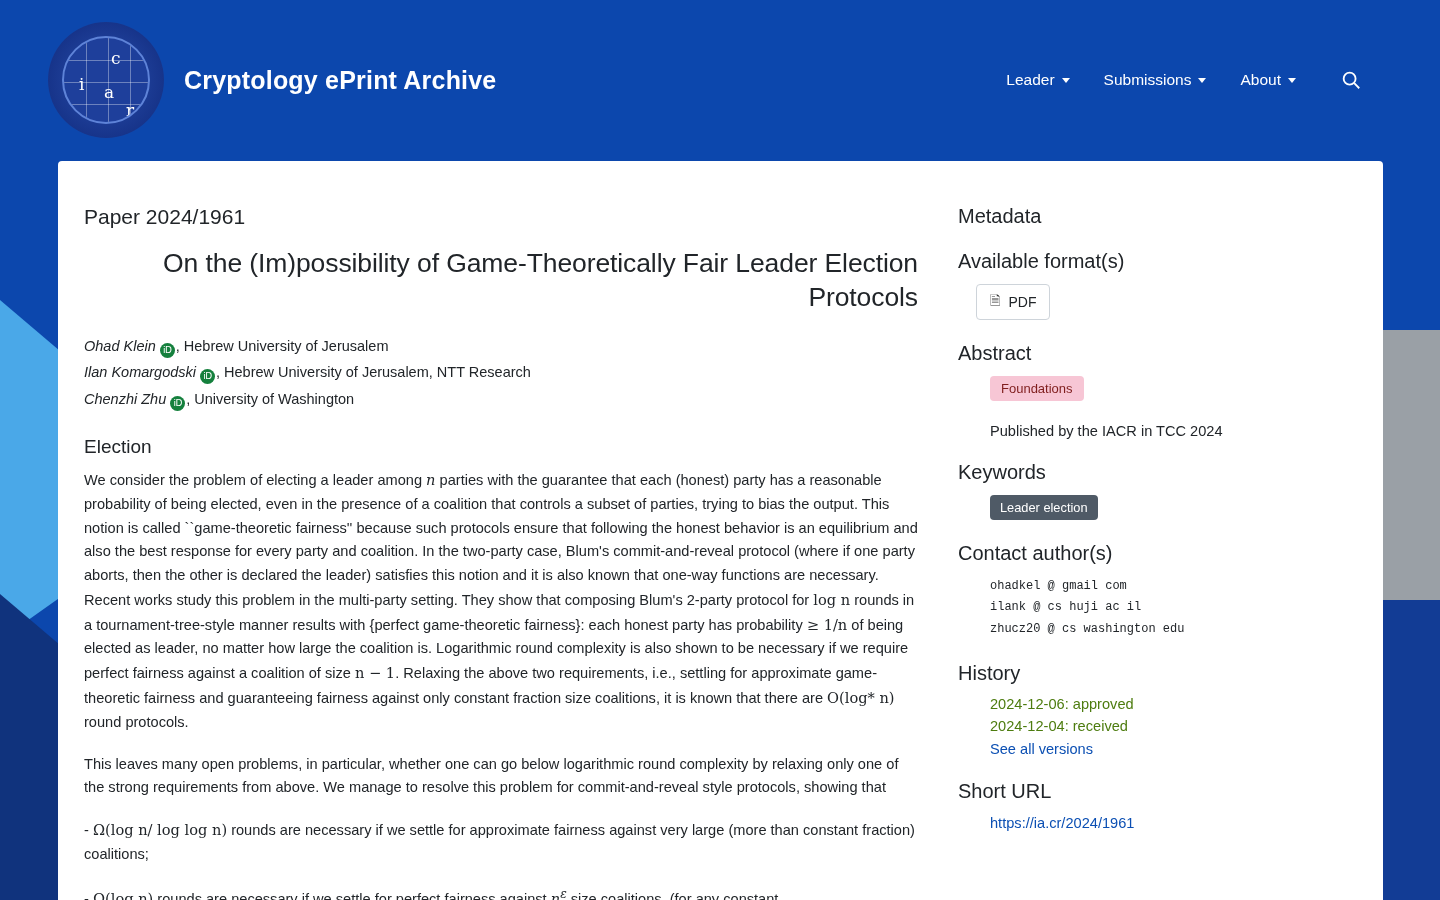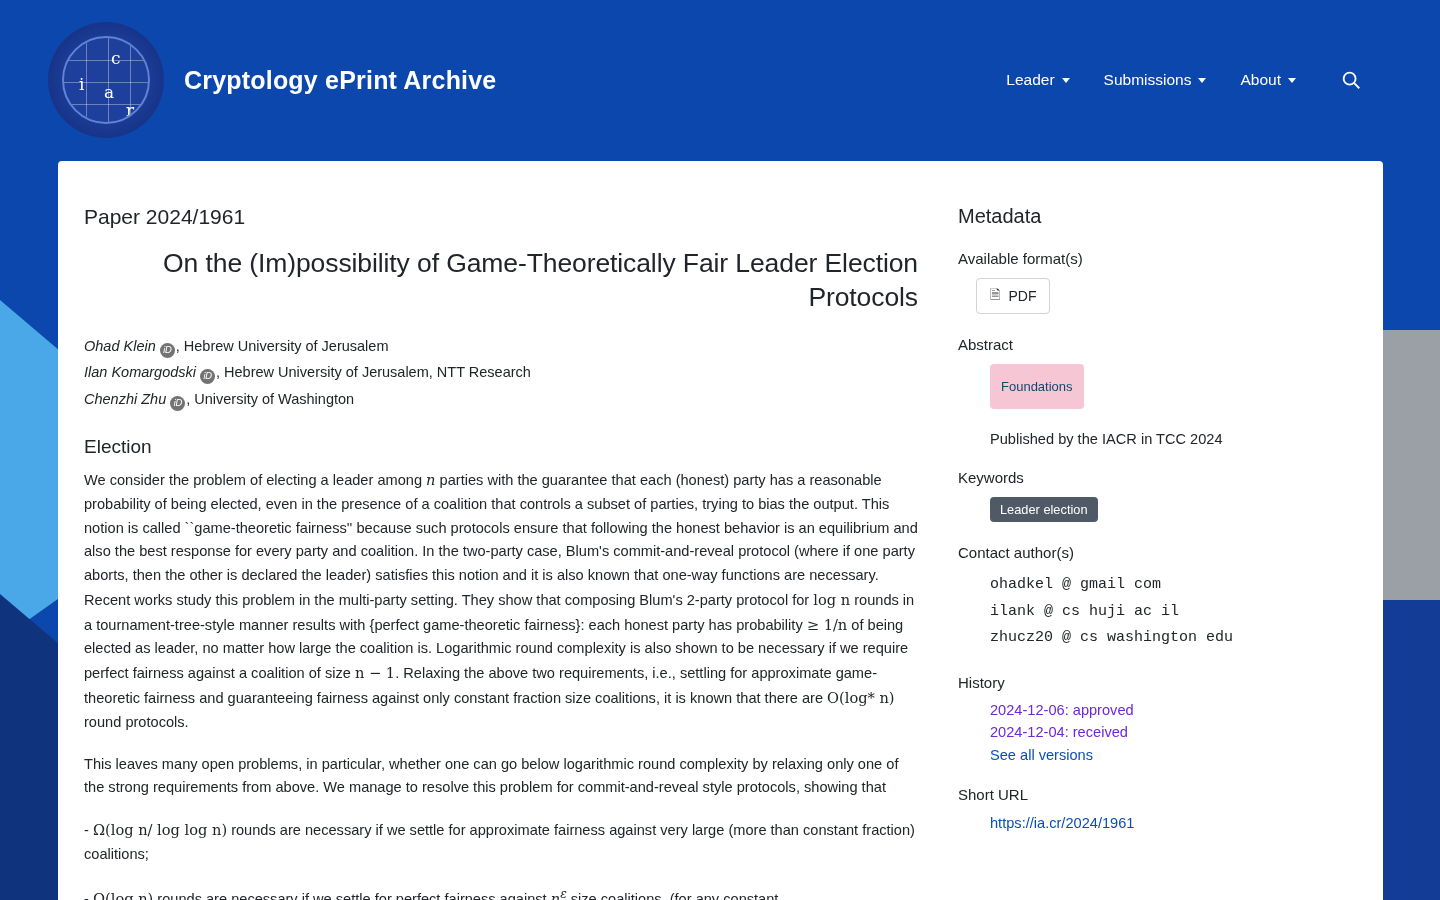--- a/index.html
+++ b/index.html
@@ -146,30 +146,29 @@
     margin: 0 0 18px 0;
     letter-spacing: -0.1px;
     text-align: right;
   }
   .authors { font-size: 14.5px; color: #212529; line-height: 1.82; }
   .authors .author-name { font-style: italic; }
   .orcid {
     display: inline-block;
     width: 15px; height: 15px;
     border-radius: 50%;
-    background: #737373;
+    background: #15803d;
     color: #fff;
     font-size: 9px;
     line-height: 15px;
     text-align: center;
     font-family: "DejaVu Sans", sans-serif;
     vertical-align: -2px;
     margin: 0 1px 0 4px;
     letter-spacing: -0.5px;
-    font-style: italic;
   }
   h2.section-title {
     font-size: 19px;
     font-weight: normal;
     color: #212529;
     margin: 24px 0 10px 0;
   }
   .abstract p {
     font-size: 14.6px;
     line-height: 1.63;
@@ -182,67 +181,67 @@
   .bullet-line { margin-left: 16px; }
 
   
   h2.meta-heading {
     font-size: 20px;
     font-weight: normal;
     color: #212529;
     margin: 0 0 22px 0;
   }
   .meta-label {
-    font-size: 15px;
+    font-size: 20px;
     color: #212529;
     margin: 0 0 11px 0;
   }
   .meta-block { margin-bottom: 22px; }
   .pdf-btn {
     display: inline-flex;
     align-items: center;
     gap: 8px;
     border: 1px solid #ced4da;
     border-radius: 4px;
     padding: 6px 13px;
     font-size: 14px;
     color: #212529;
     background: #fff;
     cursor: pointer;
   }
   .pdf-ico { color: #333; font-size: 13px; display:inline-block; }
   .badge-pink {
     display: inline-block;
     background: #f7c6d5;
-    color: #0c4a6e;
+    color: #7f1d1d;
     font-size: 13px;
-    padding: 15px 11px;
+    padding: 5px 11px;
     border-radius: 4px;
   }
   .badge-dark {
     display: inline-block;
     background: #4f5a66;
     color: #fff;
     font-size: 12.8px;
     padding: 5px 10px;
     border-radius: 4px;
   }
   .meta-sub {
     font-size: 14.6px;
     color: #212529;
     margin: 0 0 6px 12px;
   }
   .mono-list {
     font-family: "Liberation Mono", monospace;
-    font-size: 15px;
+    font-size: 12px;
     color: #212529;
     margin-left: 32px;
     line-height: 1.78;
   }
-  .hist-item { font-size: 14.6px; color: #6d28d9; margin: 0 0 6px 32px; }
+  .hist-item { font-size: 14.6px; color: #4d7c0f; margin: 0 0 6px 32px; }
   .link { color: #0b4fb3; text-decoration: none; cursor: pointer; }
   .link-indent { margin-left: 32px; display: inline-block; font-size: 14.6px; }
   .short-url { margin-left: 32px; display:inline-block; font-size: 14.6px; }
 </style>
 </head>
 <body>
 
 <div class="bg-wrap">
   <div class="bg-dark-blue"></div>
   <div class="bg-light-left"></div>

